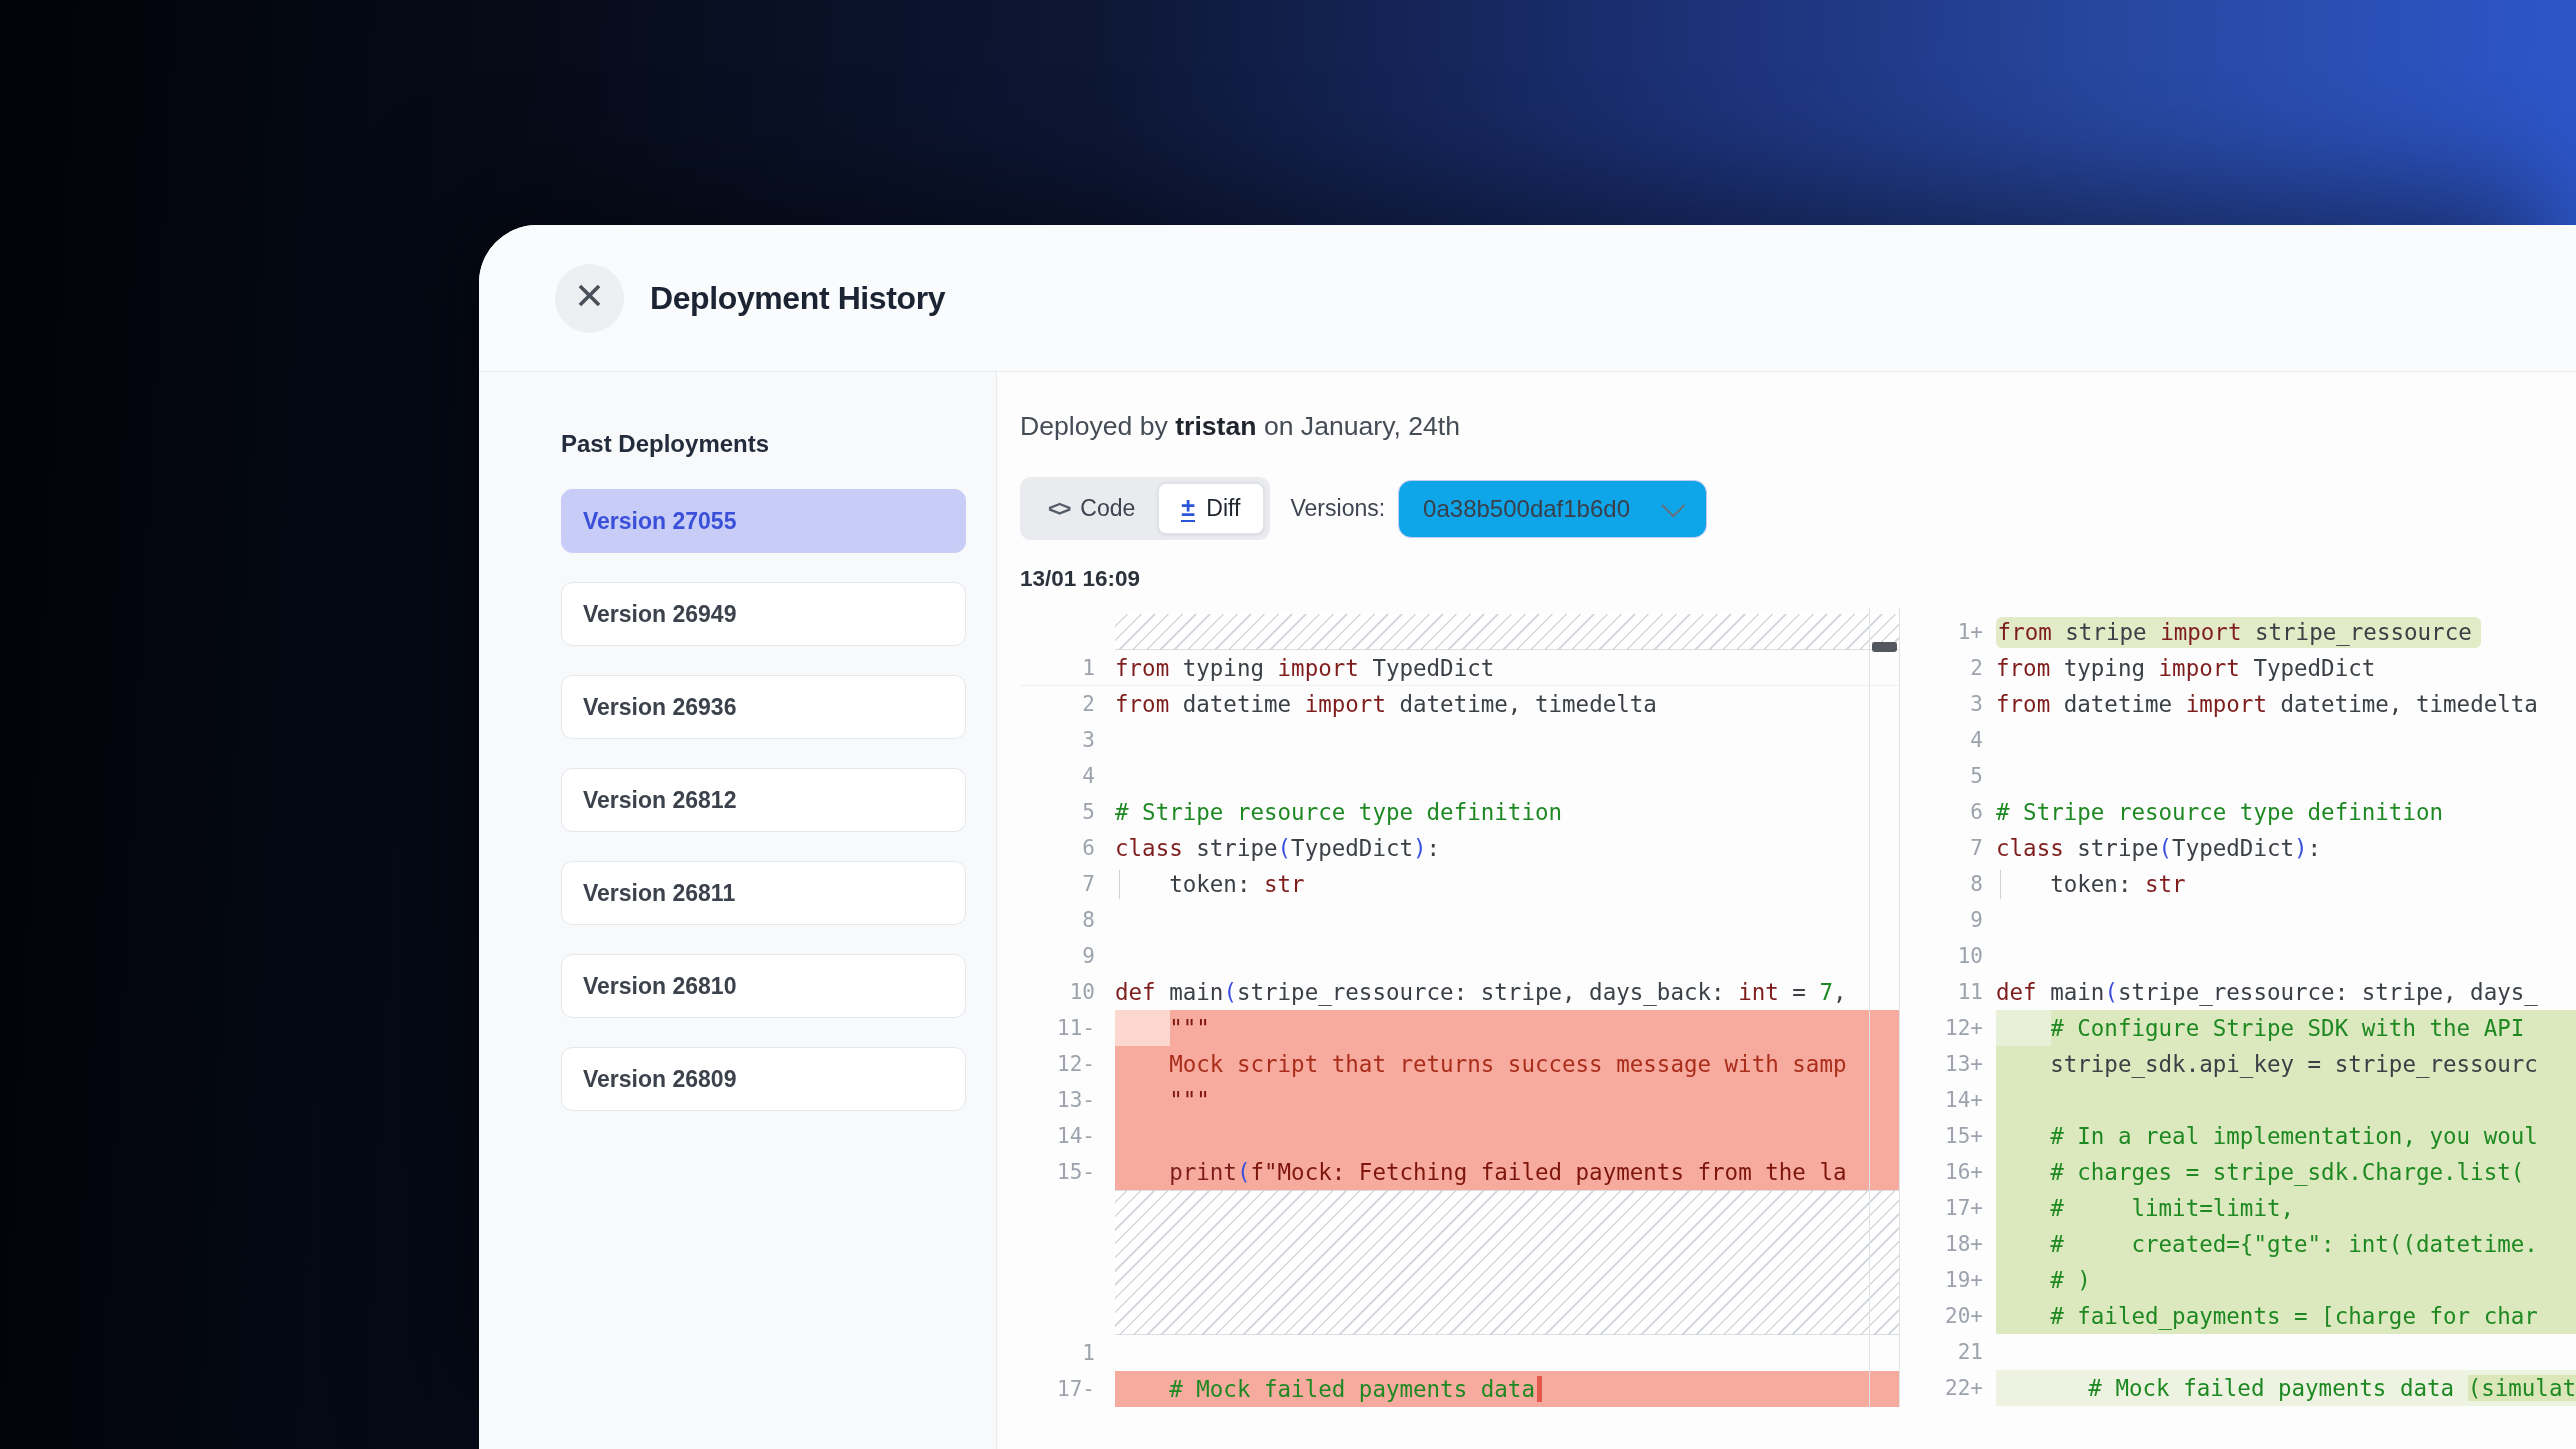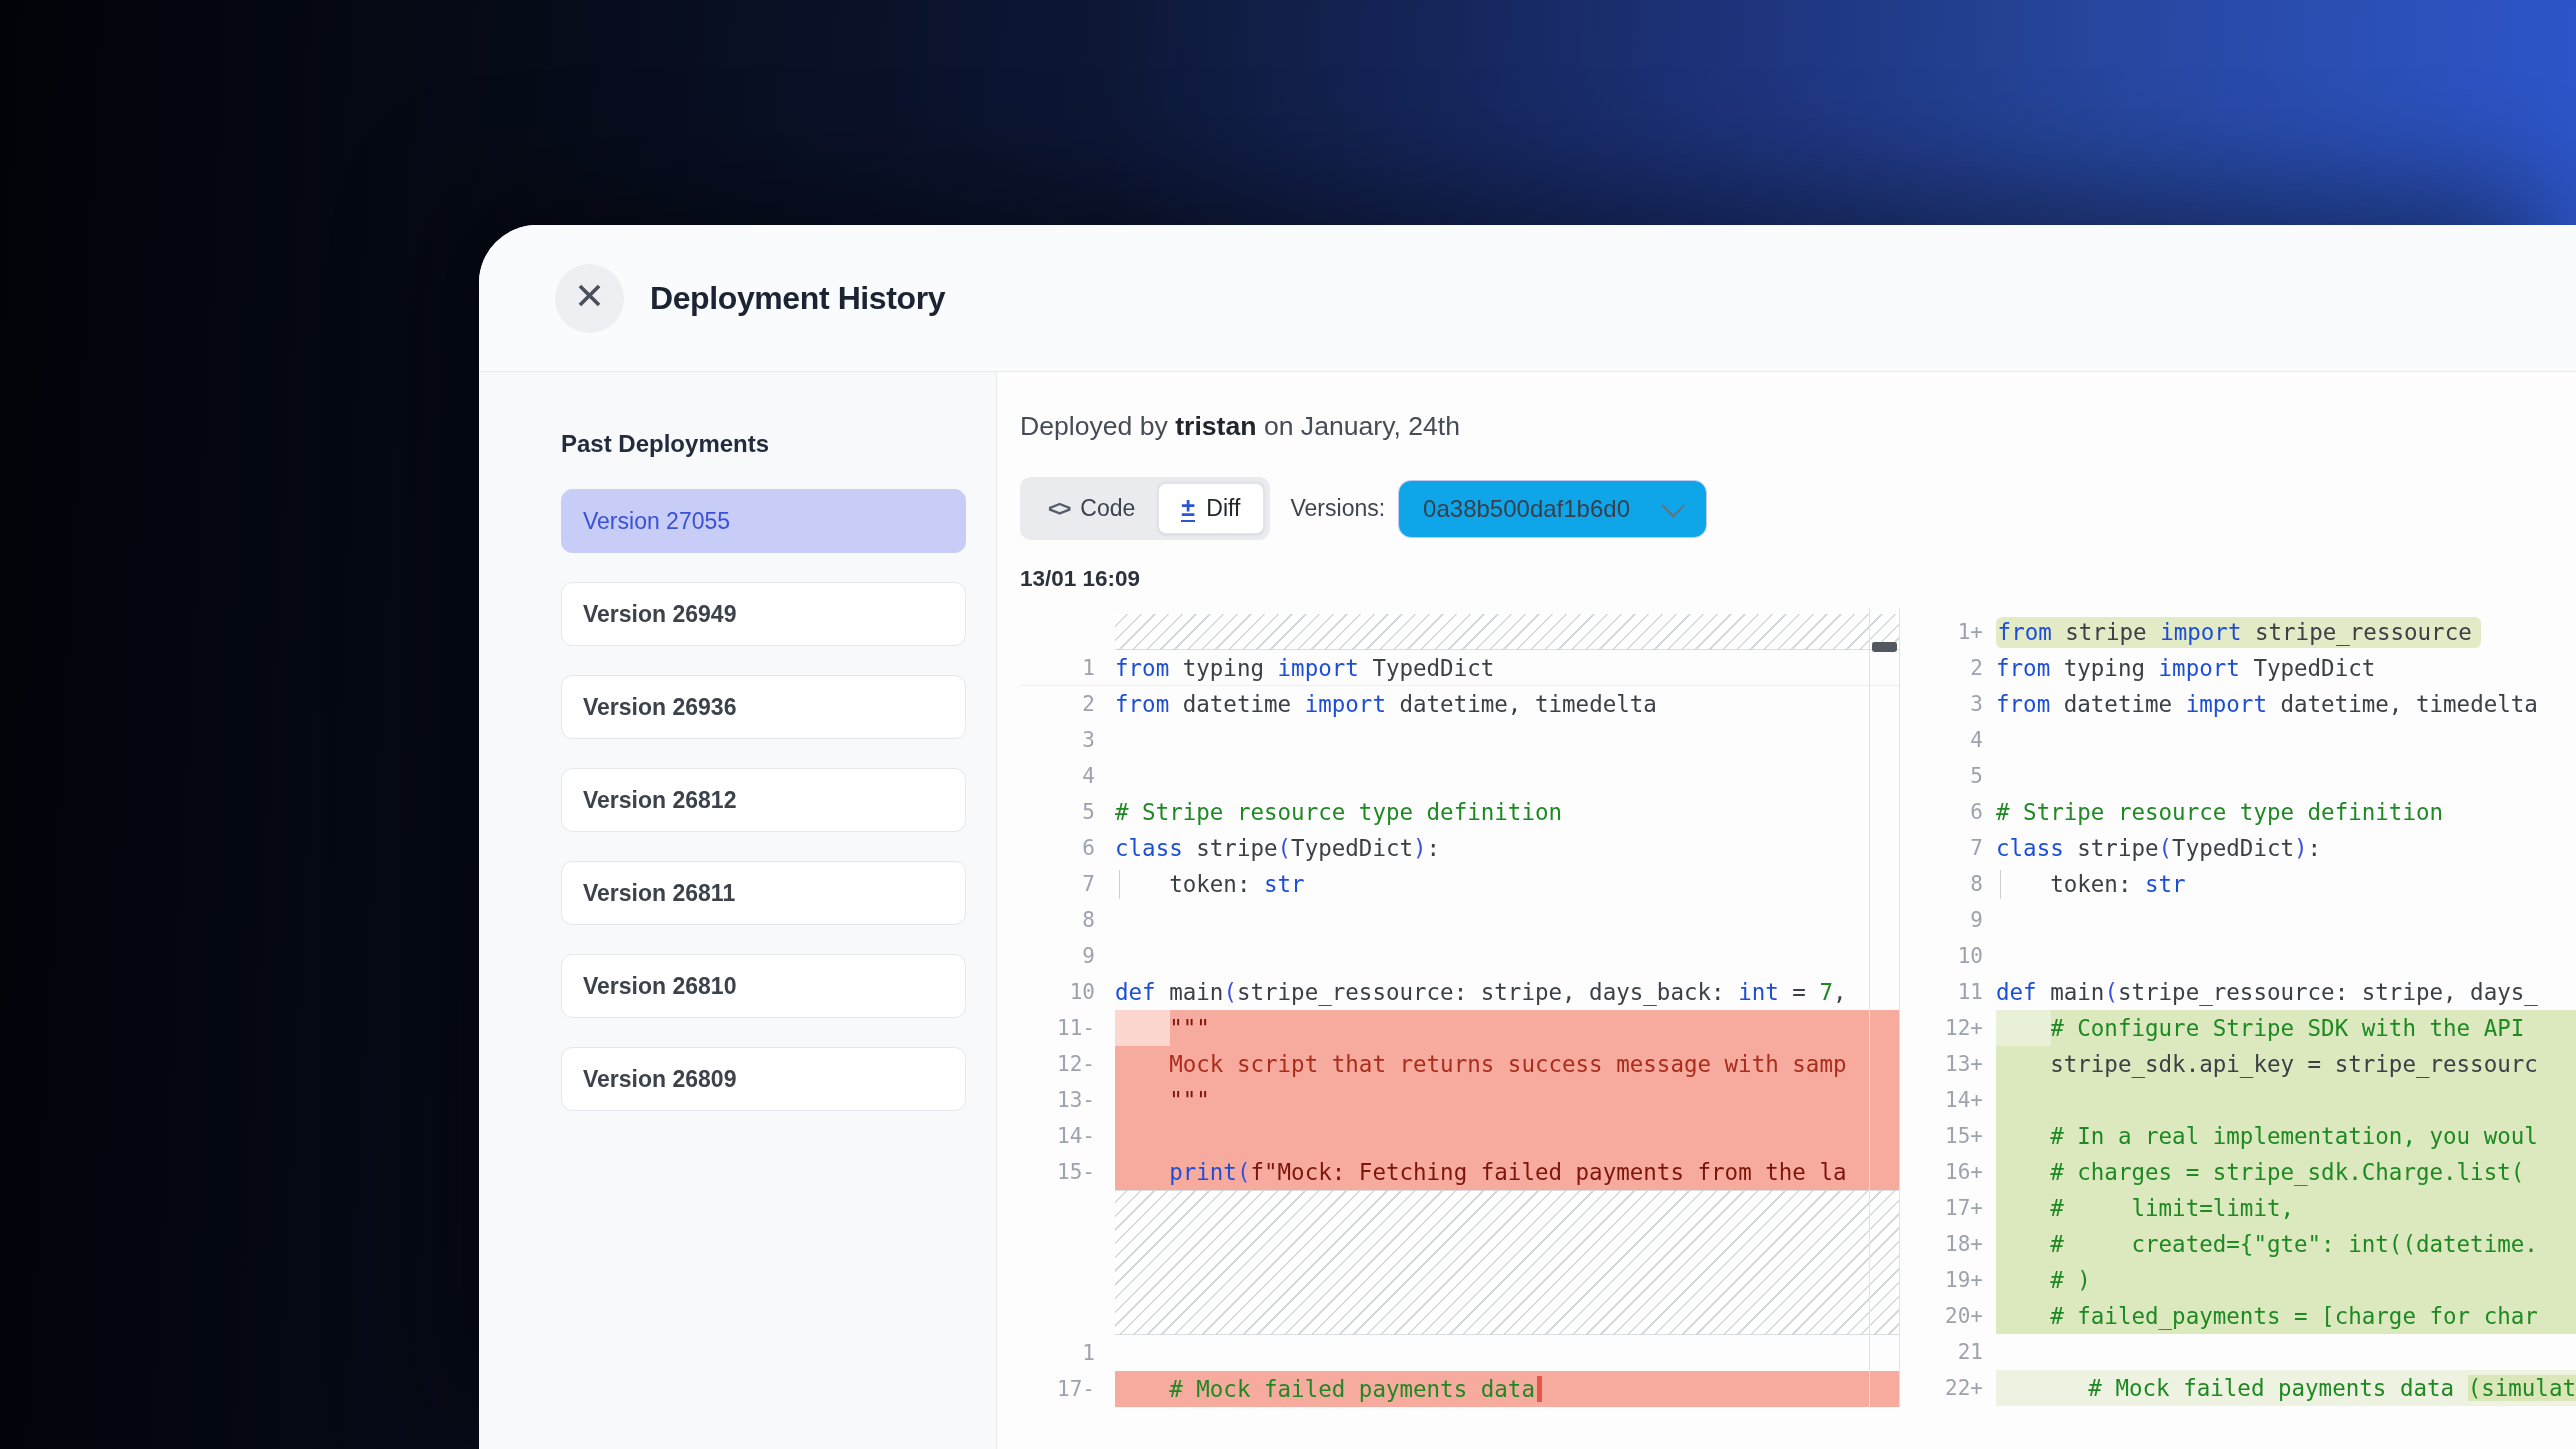--- a/index.html
+++ b/index.html
@@ -30,21 +30,21 @@
   .sidebar{
     width:518px;flex:0 0 518px;box-sizing:border-box;background:#f8f9fb;
     border-right:1.6px solid #e8eaed;padding:58px 30px 0 82px;
   }
   .sidehead{font-size:24px;font-weight:700;color:#232c3d;margin-bottom:31px;}
   .vitem{
     height:64px;border:1.6px solid #e4e7eb;background:#ffffff;border-radius:11.3px;
     display:flex;align-items:center;padding-left:21px;margin-bottom:29px;
     font-size:23px;color:#3c424c;cursor:pointer;box-sizing:border-box;font-weight:bold;
   }
-  .vitem.sel{background:#c8cdf8;border-color:#c8cdf8;color:#3a50d9;font-weight:400;}
+  .vitem.sel{background:#c8cdf8;border-color:#c8cdf8;color:#3a50d9;font-weight:700;}
   
   .main{flex:1;min-width:0;padding:39px 0 0 23px;background:#fdfdfe;box-sizing:border-box;}
   .deployed{font-size:26.6px;color:#464c55;}
   .deployed b{color:#21262e;}
   .controls{display:flex;align-items:center;margin-top:35px;}
   .segmented{
     background:#e9ebef;border-radius:11.3px;padding:5.6px;display:flex;align-items:stretch;
     height:63px;box-sizing:border-box;
   }
   .seg{display:flex;align-items:center;gap:11.3px;font-size:23px;padding:0 22.5px;border-radius:8px;cursor:pointer;}
@@ -86,21 +86,21 @@
   .lead{position:absolute;left:0;top:0;bottom:0;width:55px;}
   .row.del .lead{background:#fbd7d0;}
   .row.add .lead{background:#e9f0d8;}
   .guide{position:absolute;left:4px;top:3.2px;bottom:3.2px;width:0;border-left:1.6px solid #cdd1d6;}
   .hatchbg{
     background:repeating-linear-gradient(135deg,#ffffff 0px,#ffffff 8px,#d6d9dd 8px,#d6d9dd 9.7px);
   }
   .row.hatch .code.b{box-shadow:inset 0 -0.8px 0 #cfd3d7;}
   .row.hatch .code.tb{box-shadow:inset 0 0.8px 0 #cfd3d7, inset 0 -0.8px 0 #cfd3d7;}
   
-  .kw{color:#1d4ed8;}
+  .kw{color:#7f1d1d;}
   .pb{color:#3a50dd;}
   .com{color:#1e8922;}
   .num{color:#1e8922;}
   .str{color:#7d150b;}
   .red{color:#aa2d1c;}
   .t{color:inherit;}
   .comdark{color:#1e8922;background:#dbe7b8;}
   .inlinehl{background:#e2eac6;border-radius:6.4px;padding:2.4px 9.7px 2.4px 1.6px;}
   .caret{display:inline-block;width:5.6px;height:26px;background:#e4574b;vertical-align:-4.8px;margin-left:1.6px;}
   

